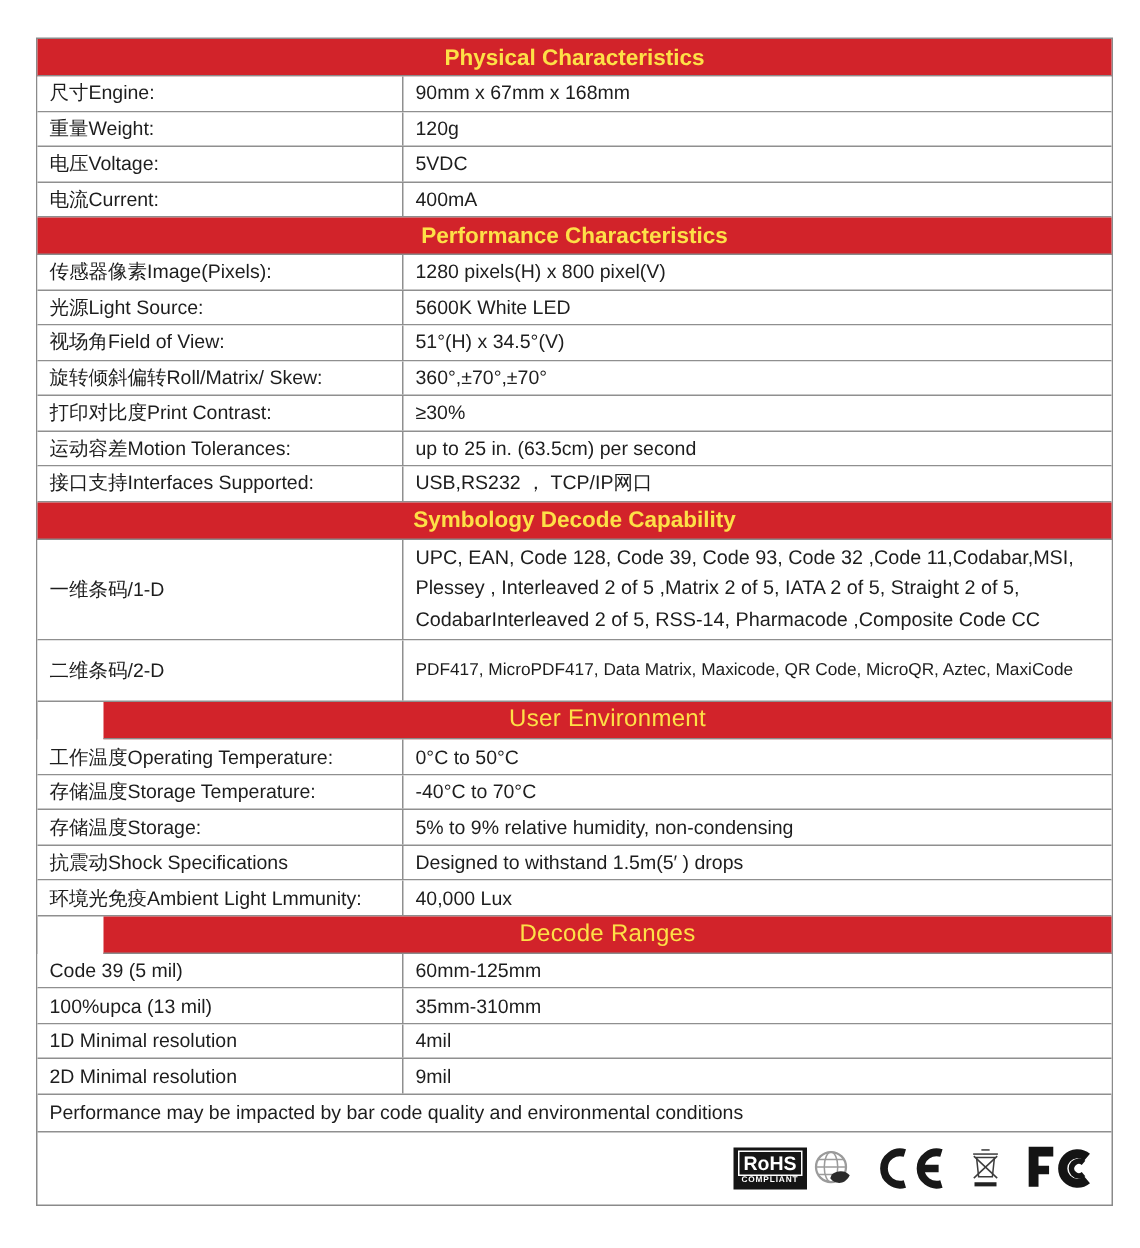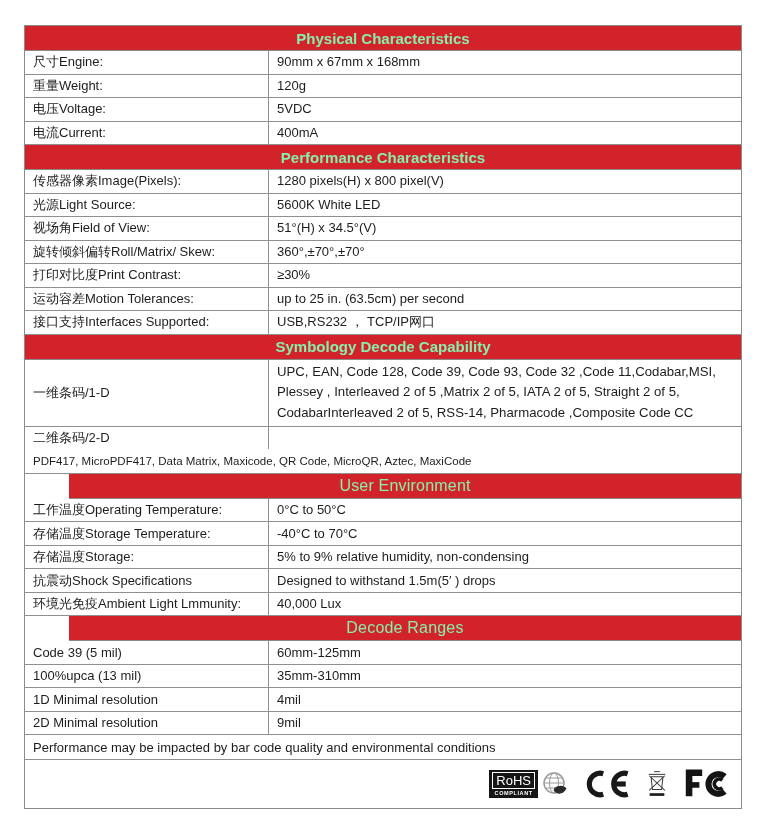--- a/index.html
+++ b/index.html
@@ -16,21 +16,21 @@
   .spec-table {
     position: absolute;
     left: 24px;
     top: 25px;
     width: 718px;
     border: 1px solid #8a8a8a;
     background: #fff;
   }
   .section-header {
     background: #d2232a;
-    color: #86efac;
+    color: #fde047;
     height: 25px;
     display: flex;
     align-items: center;
     justify-content: center;
     border-bottom: 1px solid #8a8a8a;
   }
   .title-bold { font-weight: bold; font-size: 15px; }
   .title-light { font-weight: 400; font-size: 16px; letter-spacing: 0.2px; margin-left: 44px; }
   .spec-row {
     display: flex;
@@ -46,21 +46,21 @@
     line-height: 1.35;
   }
   .cell-label {
     width: 244px;
     border-right: 1px solid #8f8f8f;
     flex: none;
   }
   .cell-value { flex: 1; }
   .row-tall  { min-height: 62px; }
   .row-tall .cell-value { font-size: 13.2px; line-height: 1.58; }
-  .row-small { min-height: 41px; flex-direction: column; }
+  .row-small { min-height: 41px; }
   .row-small .cell-value { font-size: 11.5px; line-height: 1.75; }
   .note-row {
     min-height: 25px;
     display: flex;
     align-items: center;
     padding: 3px 8px;
     font-size: 13px;
     border-bottom: 1px solid #8f8f8f;
     text-align: center;
   }
@@ -74,21 +74,21 @@
   }
   .rohs {
     background: #151515;
     color: #fff;
     text-align: center;
     padding: 2px 3px 2px 3px;
     line-height: 1;
   }
   .rohs-top {
     border: 1.5px solid #ffffff;
-    font-weight: normal;
+    font-weight: bold;
     font-size: 13px;
     padding: 1px 3px;
     text-align: right;
   }
   .rohs-bottom {
     font-size: 5.5px;
     letter-spacing: 0.6px;
     margin-top: 1.5px;
     font-weight: bold;
   }

